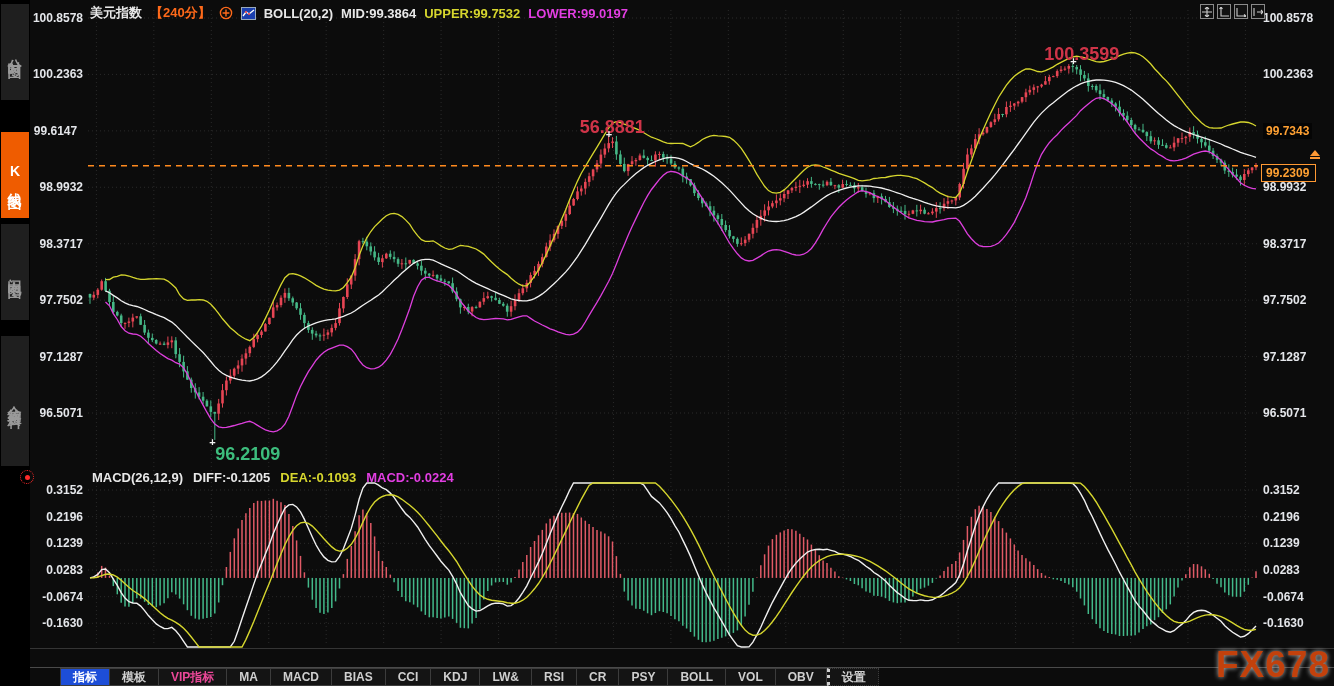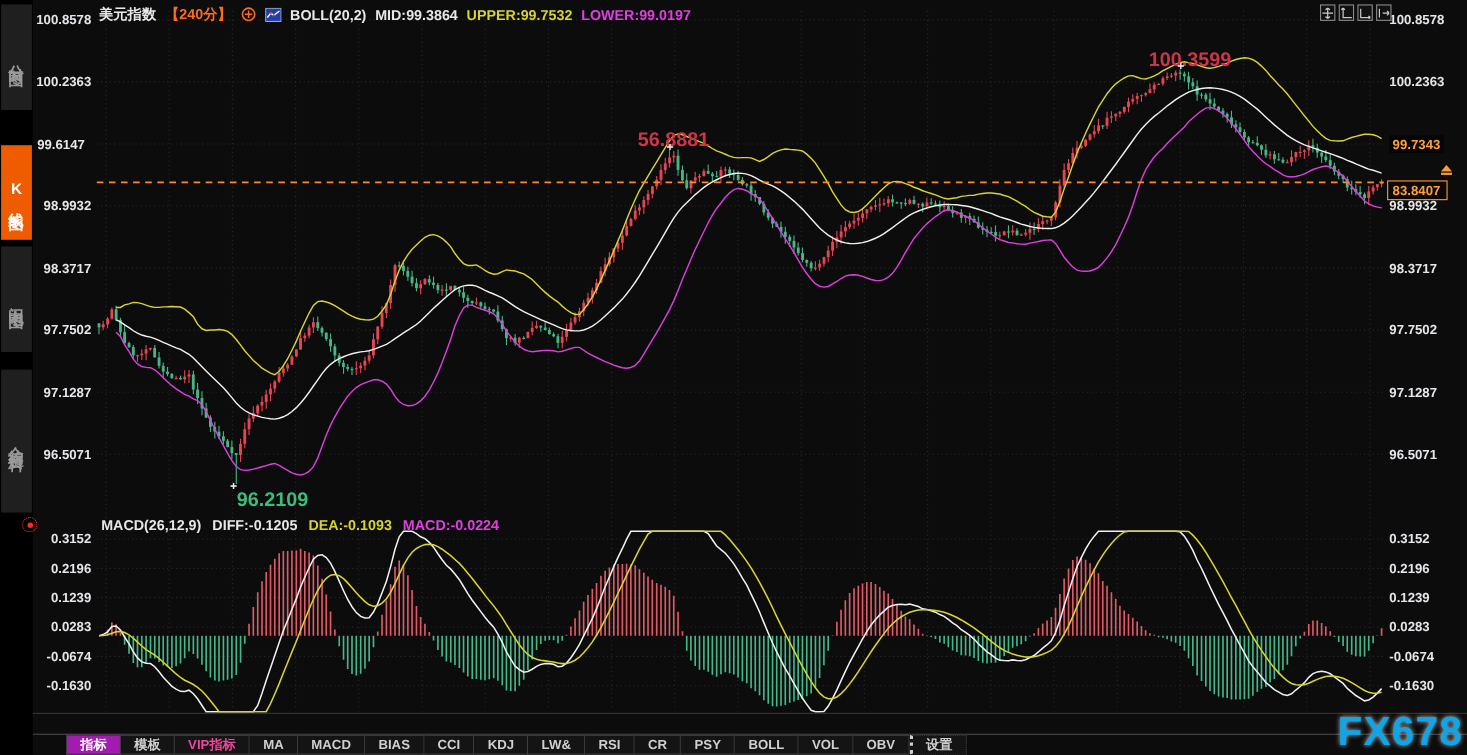--- a/index.html
+++ b/index.html
@@ -66,26 +66,26 @@
     font-weight:bold; cursor:pointer; white-space:nowrap; }
   #xhighlight { position:absolute; left:889px; top:0; background:#170c00; color:#ffa133;
     font-size:13px; font-weight:bold; padding:1px 6px; white-space:nowrap; }
 
   
   #toolbar { position:absolute; left:60px; top:668px; height:18px; display:flex; z-index:5; }
   .tb-btn { height:18px; padding:0 12px; display:flex; align-items:center; justify-content:center;
     background:#141414; border:1px solid #3c3c3c; border-left:none; color:#cfcfcf;
     font-size:12px; font-weight:bold; cursor:pointer; white-space:nowrap; }
   .tb-btn:first-child { border-left:1px solid #3c3c3c; }
-  .tb-btn.active { background:#a21caf; color:#fff;text-align:right; }
+  .tb-btn.active { background:#1d4ed8; color:#fff;text-align:right; }
   .tb-btn.vip { color:#ec4899; }
   .tb-btn.settings { border-style:dotted; }
 
   #watermark { position:absolute; right:4px; top:644px; font-size:37px; font-weight:bold;
-    color:#0ea5e9; letter-spacing:1px; z-index:3;
+    color:#c2410c; letter-spacing:1px; z-index:3;
     text-shadow:0 0 5px rgba(255,255,255,.75), 0 0 2px rgba(0,0,0,.9); }
 
   .hline { position:absolute; left:0; width:1334px; height:1px; background:#3d3d3d; z-index:2; }
 </style>
 </head>
 <body>
 
 <div id="stage">
   <svg id="plot" width="1334" height="686">
       <line x1="96.4" y1="10" x2="96.4" y2="646" stroke="#2a2a2a" stroke-dasharray="1 3"></line>
@@ -1114,21 +1114,21 @@
   <div id="yr-macd">
       <div class="ylab right" style="top: 483px;">0.3152</div>
       <div class="ylab right" style="top: 509.67px;">0.2196</div>
       <div class="ylab right" style="top: 536.34px;">0.1239</div>
       <div class="ylab right" style="top: 563.01px;">0.0283</div>
       <div class="ylab right" style="top: 589.68px;">-0.0674</div>
       <div class="ylab right" style="top: 616.35px;">-0.1630</div>
     </div>
 
   <div class="ylab right orange" id="upper-ref-label" style="top:123px;">99.7343</div>
-  <div id="last-price-box" style="top: 163.71px;">83.8407</div>
+  <div id="last-price-box" style="top: 163.71px;">99.2309</div>
   <div id="price-flag-icon" style="top: 149.71px;">
       <div class="tri"></div>
       <div class="base"></div>
     </div>
 
   <div id="anns">
       <span class="ann red" style="left: 579.82px; top: 117.293px;">56.8881</span>
       <span class="cross-marker" style="left: 605.82px; top: 128.293px;">+</span>
       <span class="ann red" style="left: 1044.31px; top: 44.2055px;">100.3599</span>
       <span class="cross-marker" style="left: 1070.31px; top: 55.2055px;">+</span>

